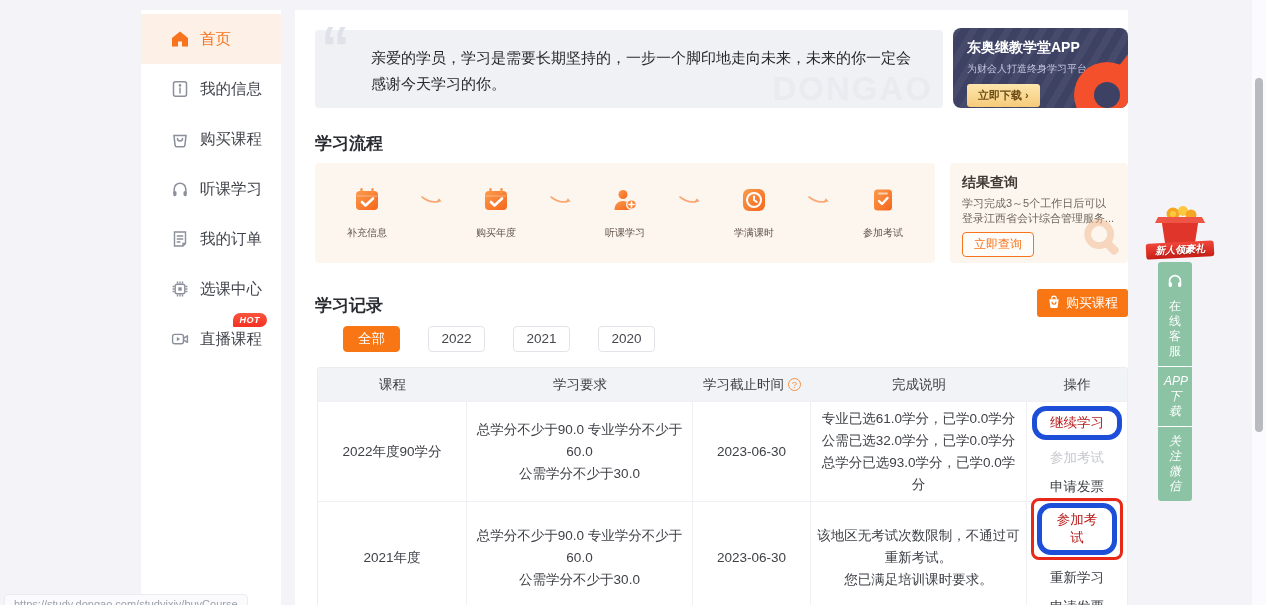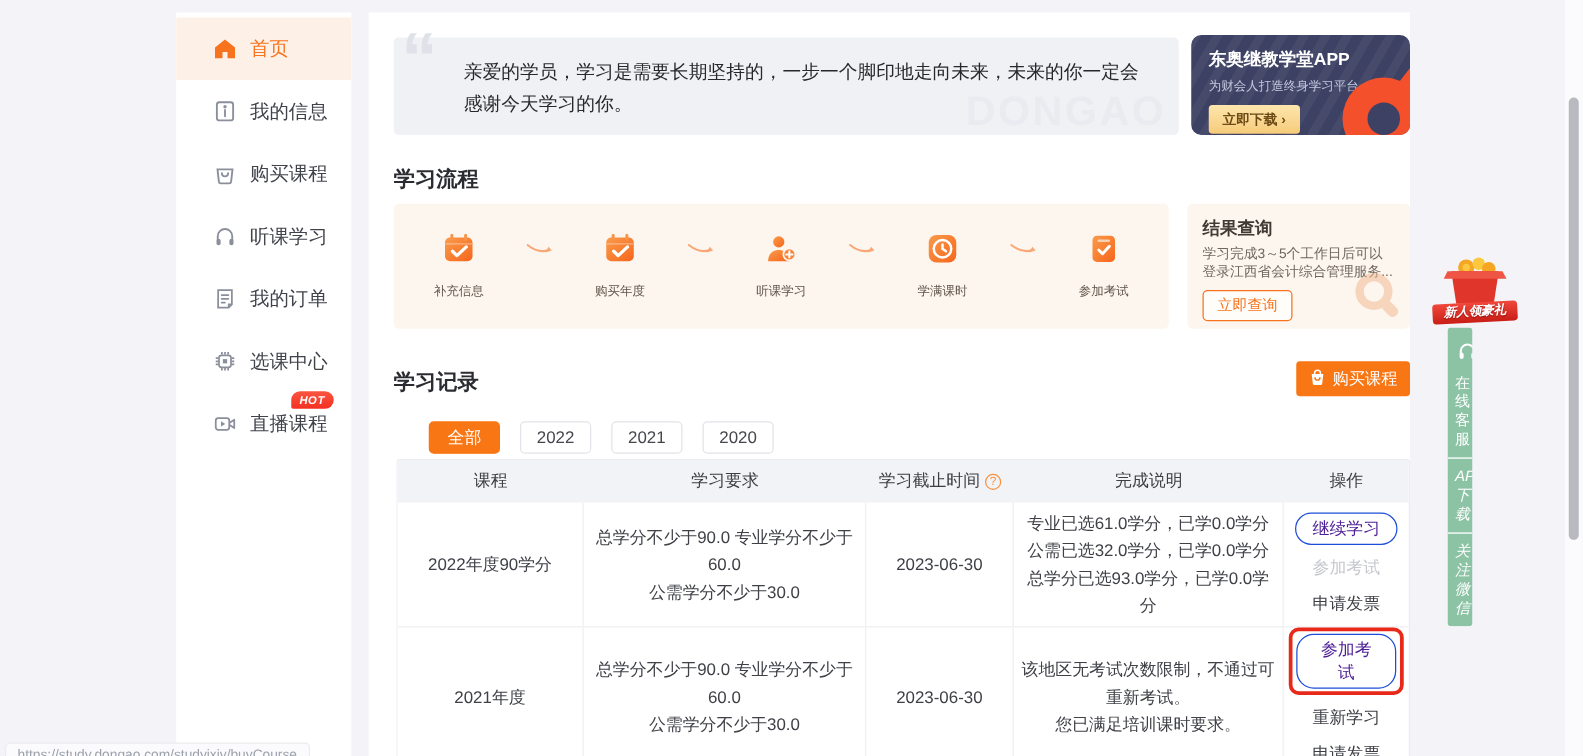--- a/index.html
+++ b/index.html
@@ -55,49 +55,49 @@
     border-radius:4px; padding:11px 12px; overflow:hidden; }
   .rq-title { font-size:14px; font-weight:bold; color:#3f3a33; }
   .rq-desc { font-size:11px; color:#6e675d; line-height:15px; margin-top:4px; position:relative; }
   .rq-btn { position:relative; display:inline-block; margin-top:6px; border:1px solid #f8731d; color:#f8731d;
     background:#fffdf9; font-size:12px; padding:3px 11px; border-radius:4px; cursor:pointer; }
   .rq-glass { position:absolute; right:2px; bottom:-2px; opacity:.5; }
   
   .records-title { top:284px; }
   .buy-btn { position:absolute; right:0; top:279px; height:28px; display:flex; align-items:center; gap:5px;
     background:#f87613; color:#fff; font-size:13px; padding:0 10px; border-radius:3px; border:none; cursor:pointer; }
-  .tabs { position:absolute; left:20px; top:327px; display:flex; gap:16px;padding-left:28px; }
+  .tabs { position:absolute; left:20px; top:316px; display:flex; gap:28px;padding-left:28px; }
   .tab { min-width:57px; height:26px; line-height:24px; text-align:center; font-size:13.5px; color:#45474d;
     background:#fff; border:1px solid #e3e4e9; border-radius:4px; cursor:pointer; padding:0 8px; }
   .tab.active { background:#f87613; border-color:#f87613; color:#fff; }
   
   .table { position:absolute; left:22px; top:357px; width:811px; border:1px solid #ededf1; border-bottom:none;
     border-radius:3px 3px 0 0; overflow:hidden; }
   .thead { display:flex; background:#f2f3f7; height:33px; align-items:center; font-size:13.5px; color:#3c3e44; }
   .th, .td { text-align:center; }
   .c1{width:149px;} .c2{width:226px;} .c3{width:118px;} .c4{width:216px;} .c5{width:100px;}
   .trow { display:flex; border-top:1px solid #f0f0f4; align-items:center; }
   .r1 { height:100px; } .r2 { height:112px; }
   .td { font-size:13.5px; color:#3f4147; line-height:22px; padding:0 4px;
     display:flex; flex-direction:column; justify-content:center; align-self:stretch; }
   .td:not(:last-child) { border-right:1px solid #f0f0f4; }
   .help-icon { display:inline-block; width:13px; height:13px; line-height:11px; border:1px solid #f8923f;
     color:#f8923f; border-radius:50%; font-size:9.5px; margin-left:4px; vertical-align:1px; }
   .actions { gap:7px; align-items:center; }
-  .btn-outline { border:1px solid #1d4ed8; color:#4c1d95; background:#fff; border-radius:14px;
+  .btn-outline { border:5px solid #1d4ed8; color:#b91c1c; background:#fff; border-radius:14px;
     padding:3px 13px; font-size:13.5px; cursor:pointer; }
   .link-disabled { color:#c6c8ce; cursor:default; }
   .link-plain { color:#3d3f45; cursor:pointer; }
   .hl-red { border:3px solid #e8291a; border-radius:8px; padding:2px 3px; }
   
   .gift { position:absolute; left:1151px; top:204px; width:58px; height:56px; cursor:pointer; }
   .gift-banner { position:absolute; left:-5px; right:-5px; bottom:2px; background:linear-gradient(#f0483c,#c91e16);
     color:#fff; font-size:10px; font-weight:bold; font-style:italic; text-align:center; line-height:16px;
     border-radius:3px; transform:rotate(-3deg); text-shadow:0 1px 1px rgba(120,0,0,.6); }
-  .float-btns { position:absolute; left:1158px; top:262px; width:20px; border-radius:3px; overflow:hidden; }
+  .float-btns { position:absolute; left:1158px; top:262px; width:34px; border-radius:3px; overflow:hidden; }
   .fbtn { background:#8cc3a5; color:#fff; font-size:12px; line-height:15px; text-align:center;
     padding:7px 6px; cursor:pointer; }
   .fbtn + .fbtn { border-top:1px solid #fff;font-style:italic; }
   .fbtn .ficon { display:block; margin:3px auto 5px; }
   
   .scroll-track { position:absolute; right:0; top:0; width:14px; height:605px; background:#fbfbfd; }
   .scroll-thumb { position:absolute; right:3px; top:78px; width:8px; height:354px; background:#b9babf; border-radius:4px; }
   
   .status-url { position:absolute; left:4px; bottom:-9px; background:#fbfbfd; border:1px solid #ececf0;
     border-radius:4px; padding:3px 9px; font-size:11px; color:#9ba1ab; white-space:nowrap; }

